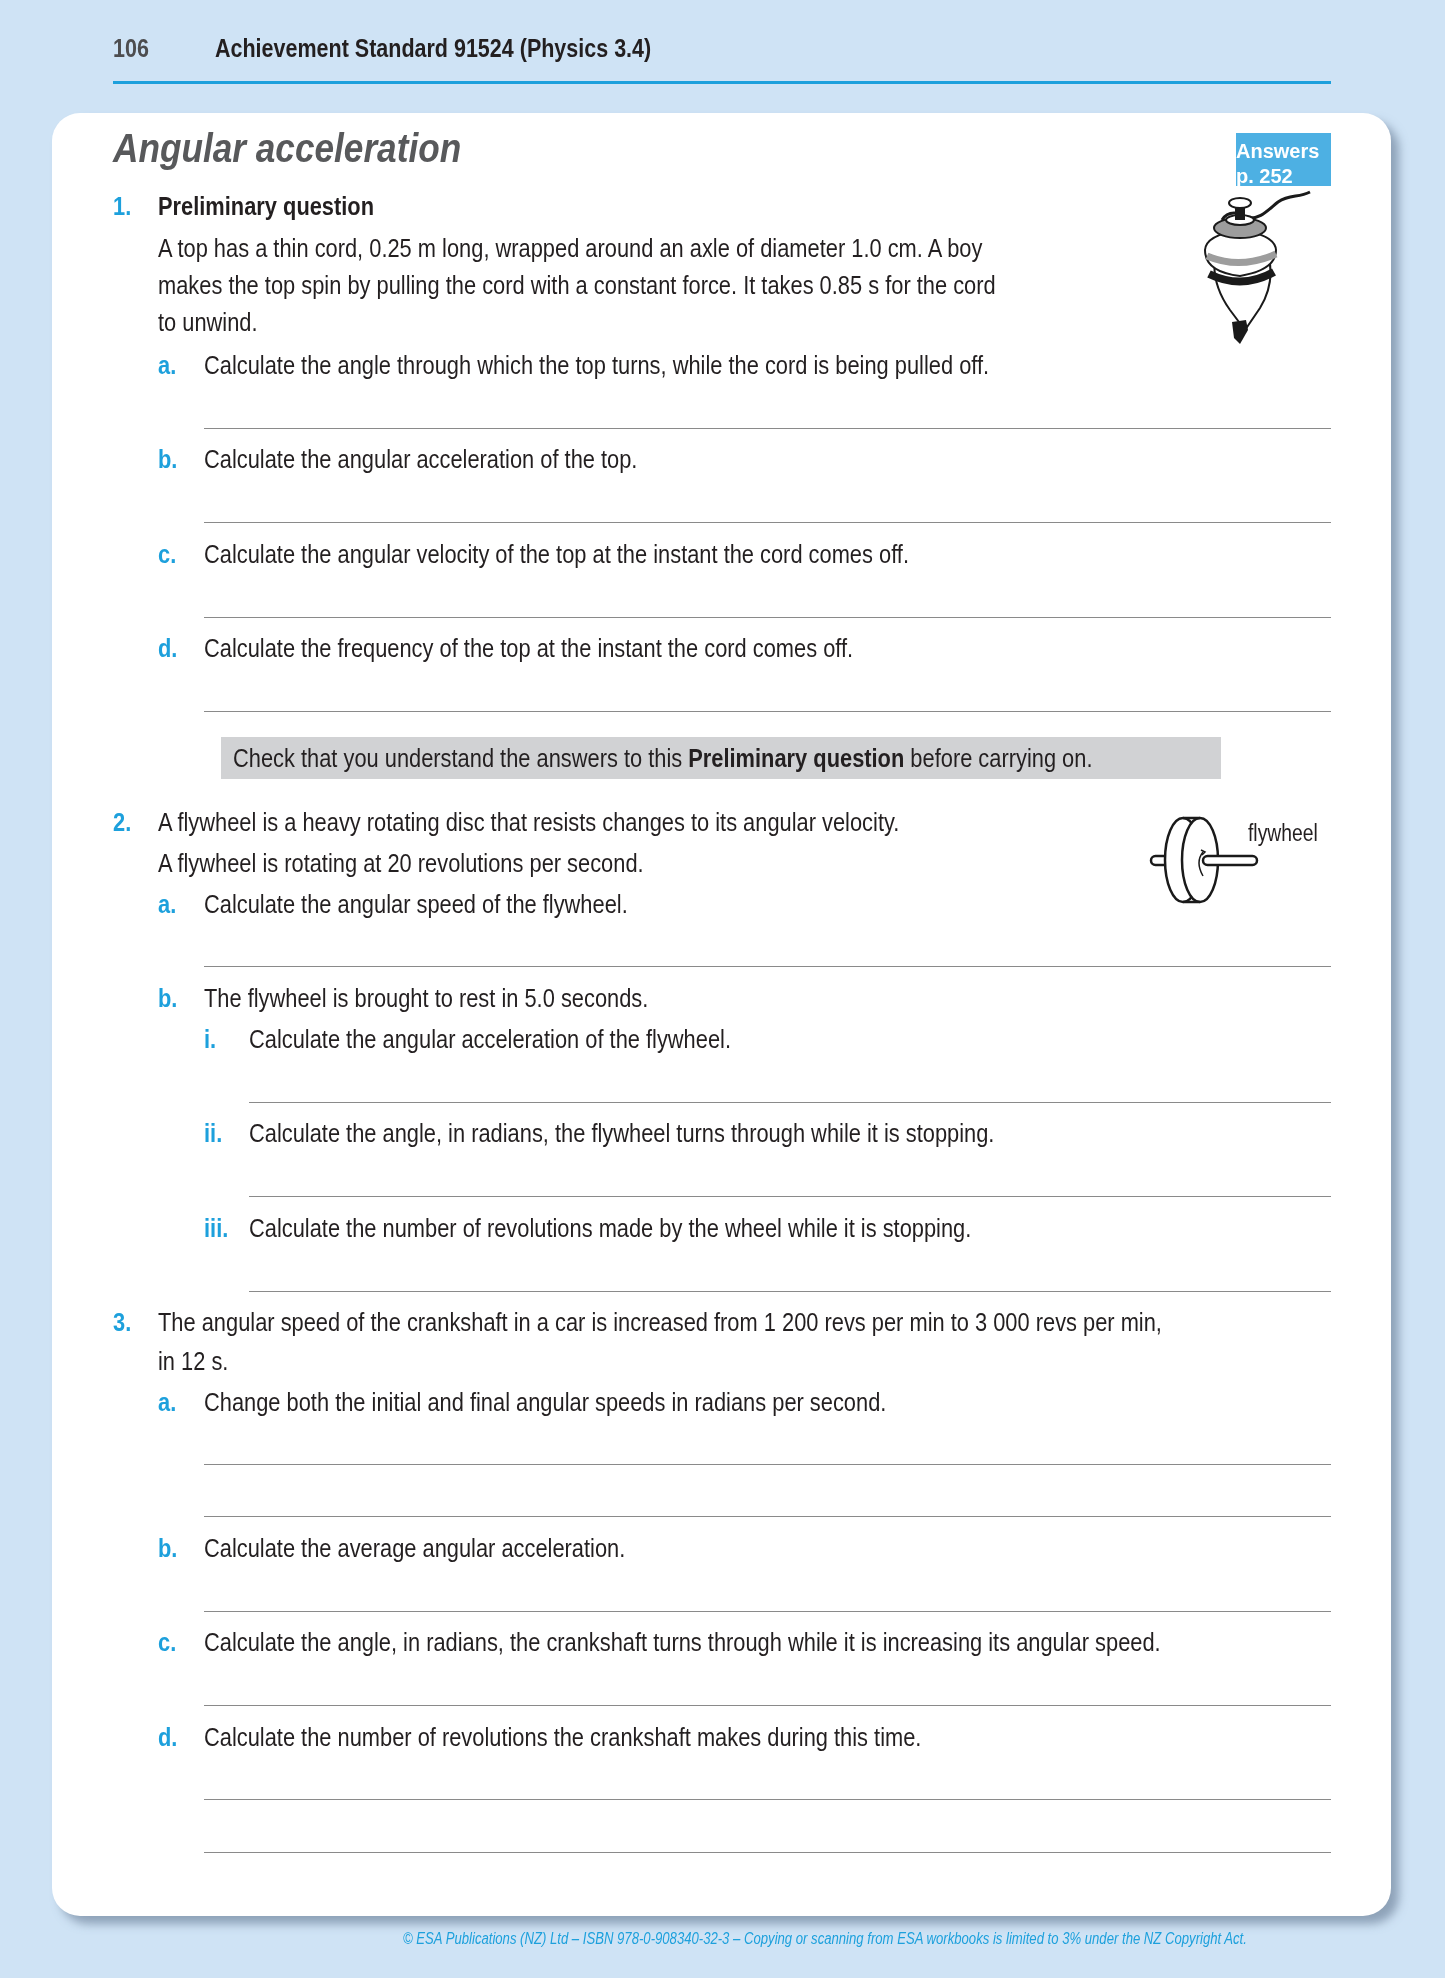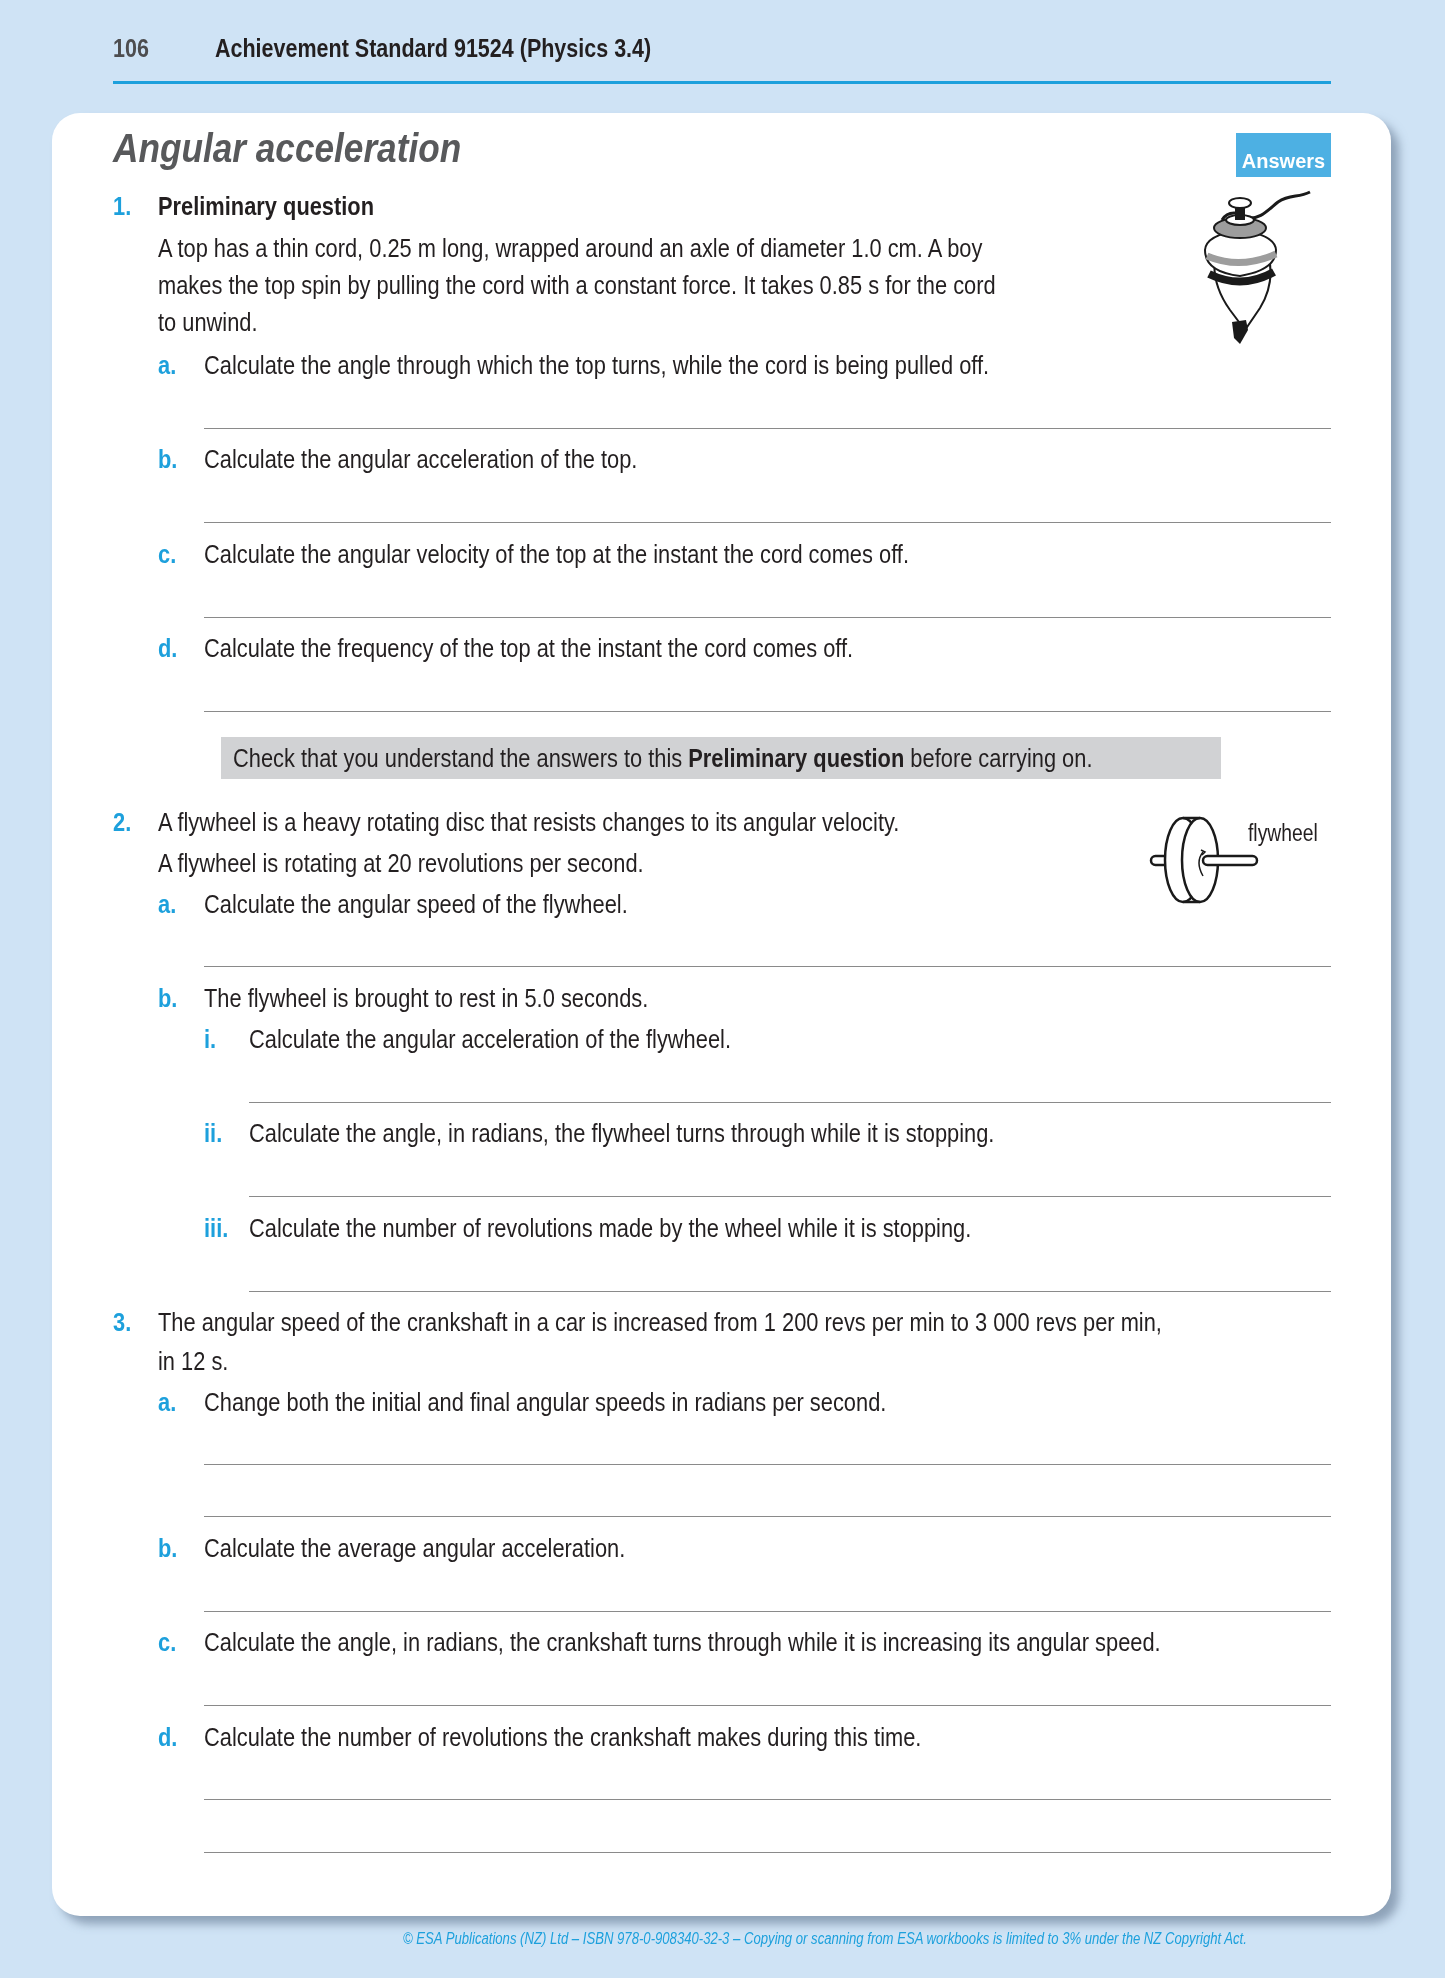--- a/index.html
+++ b/index.html
@@ -29,23 +29,23 @@
     position: absolute; left: 52px; top: 113px; width: 1339px; height: 1803px;
     background: #ffffff; border-radius: 28px;
     box-shadow: 8px 8px 10px rgba(90,110,135,0.55);
   }
   .section-title {
     position: absolute; left: 113px; top: 126px;
     font-size: 40px; font-weight: bold; font-style: italic; color: #58595b;
     transform: scaleX(0.88); transform-origin: left; white-space: nowrap;
   }
   .answers-tag {
-    position: absolute; left: 1236px; top: 133px; width: 95px; height: 44px;
-    background: #4db0e3; color: #fff; text-align: center;
-    font-size: 20px; font-weight: bold; line-height: 25px; padding-top: 16px;
+    position: absolute; left: 1236px; top: 133px; width: 95px; height: 53px;
+    background: #4db0e3; color: #fff; 
+    font-size: 20px; font-weight: bold; line-height: 25px; padding-top: 6px;
   }
   .t {
     position: absolute; font-size: 26px; white-space: nowrap;
     transform: scaleX(0.84); transform-origin: left; color: #231f20;
   }
   .num { color: #1da0dc; font-weight: bold; }
   .bold { font-weight: bold; }
   .rule {
     position: absolute; height: 0; border-top: 1.5px solid #8a8a8a;
   }
@@ -66,21 +66,21 @@
 <div class="running-head">
   <span class="page-num">106</span>
   <span class="standard-title">Achievement Standard 91524 (Physics 3.4)</span>
 </div>
 
 <div class="card"></div>
 
 <div class="section-title">Angular acceleration</div>
 <div class="answers-tag">
   <div>Answers</div>
-  <div>p. 361</div>
+  <div>p. 252</div>
 </div>
 
 <svg style="left:1150px; top:190px;" width="180" height="160" viewBox="0 0 180 160">
   <path d="M72 30 C 78 20, 90 22, 96 28 C 110 30, 118 20, 128 12 C 140 4, 148 8, 160 2" stroke="#1a1a1a" stroke-width="3" fill="none"></path>
   <path d="M70 48 Q 55 85 80 120 L 95 140 L 110 118 Q 130 85 112 48 Z" fill="#fff" stroke="#1a1a1a" stroke-width="2"></path>
   <path d="M55 60 Q 56 45 90 40 Q 125 45 126 60 Q 126 80 90 86 Q 55 82 55 60 Z" fill="#fff" stroke="#1a1a1a" stroke-width="2"></path>
   <path d="M57 66 Q 90 80 126 64" stroke="#9d9d9d" stroke-width="7" fill="none"></path>
   <path d="M59 84 Q 92 100 124 82" stroke="#1a1a1a" stroke-width="8" fill="none"></path>
   <ellipse cx="90" cy="38" rx="26" ry="10" fill="#9d9d9d" stroke="#1a1a1a" stroke-width="2"></ellipse>
   <ellipse cx="90" cy="30" rx="14" ry="5" fill="#fff" stroke="#1a1a1a" stroke-width="2"></ellipse>

